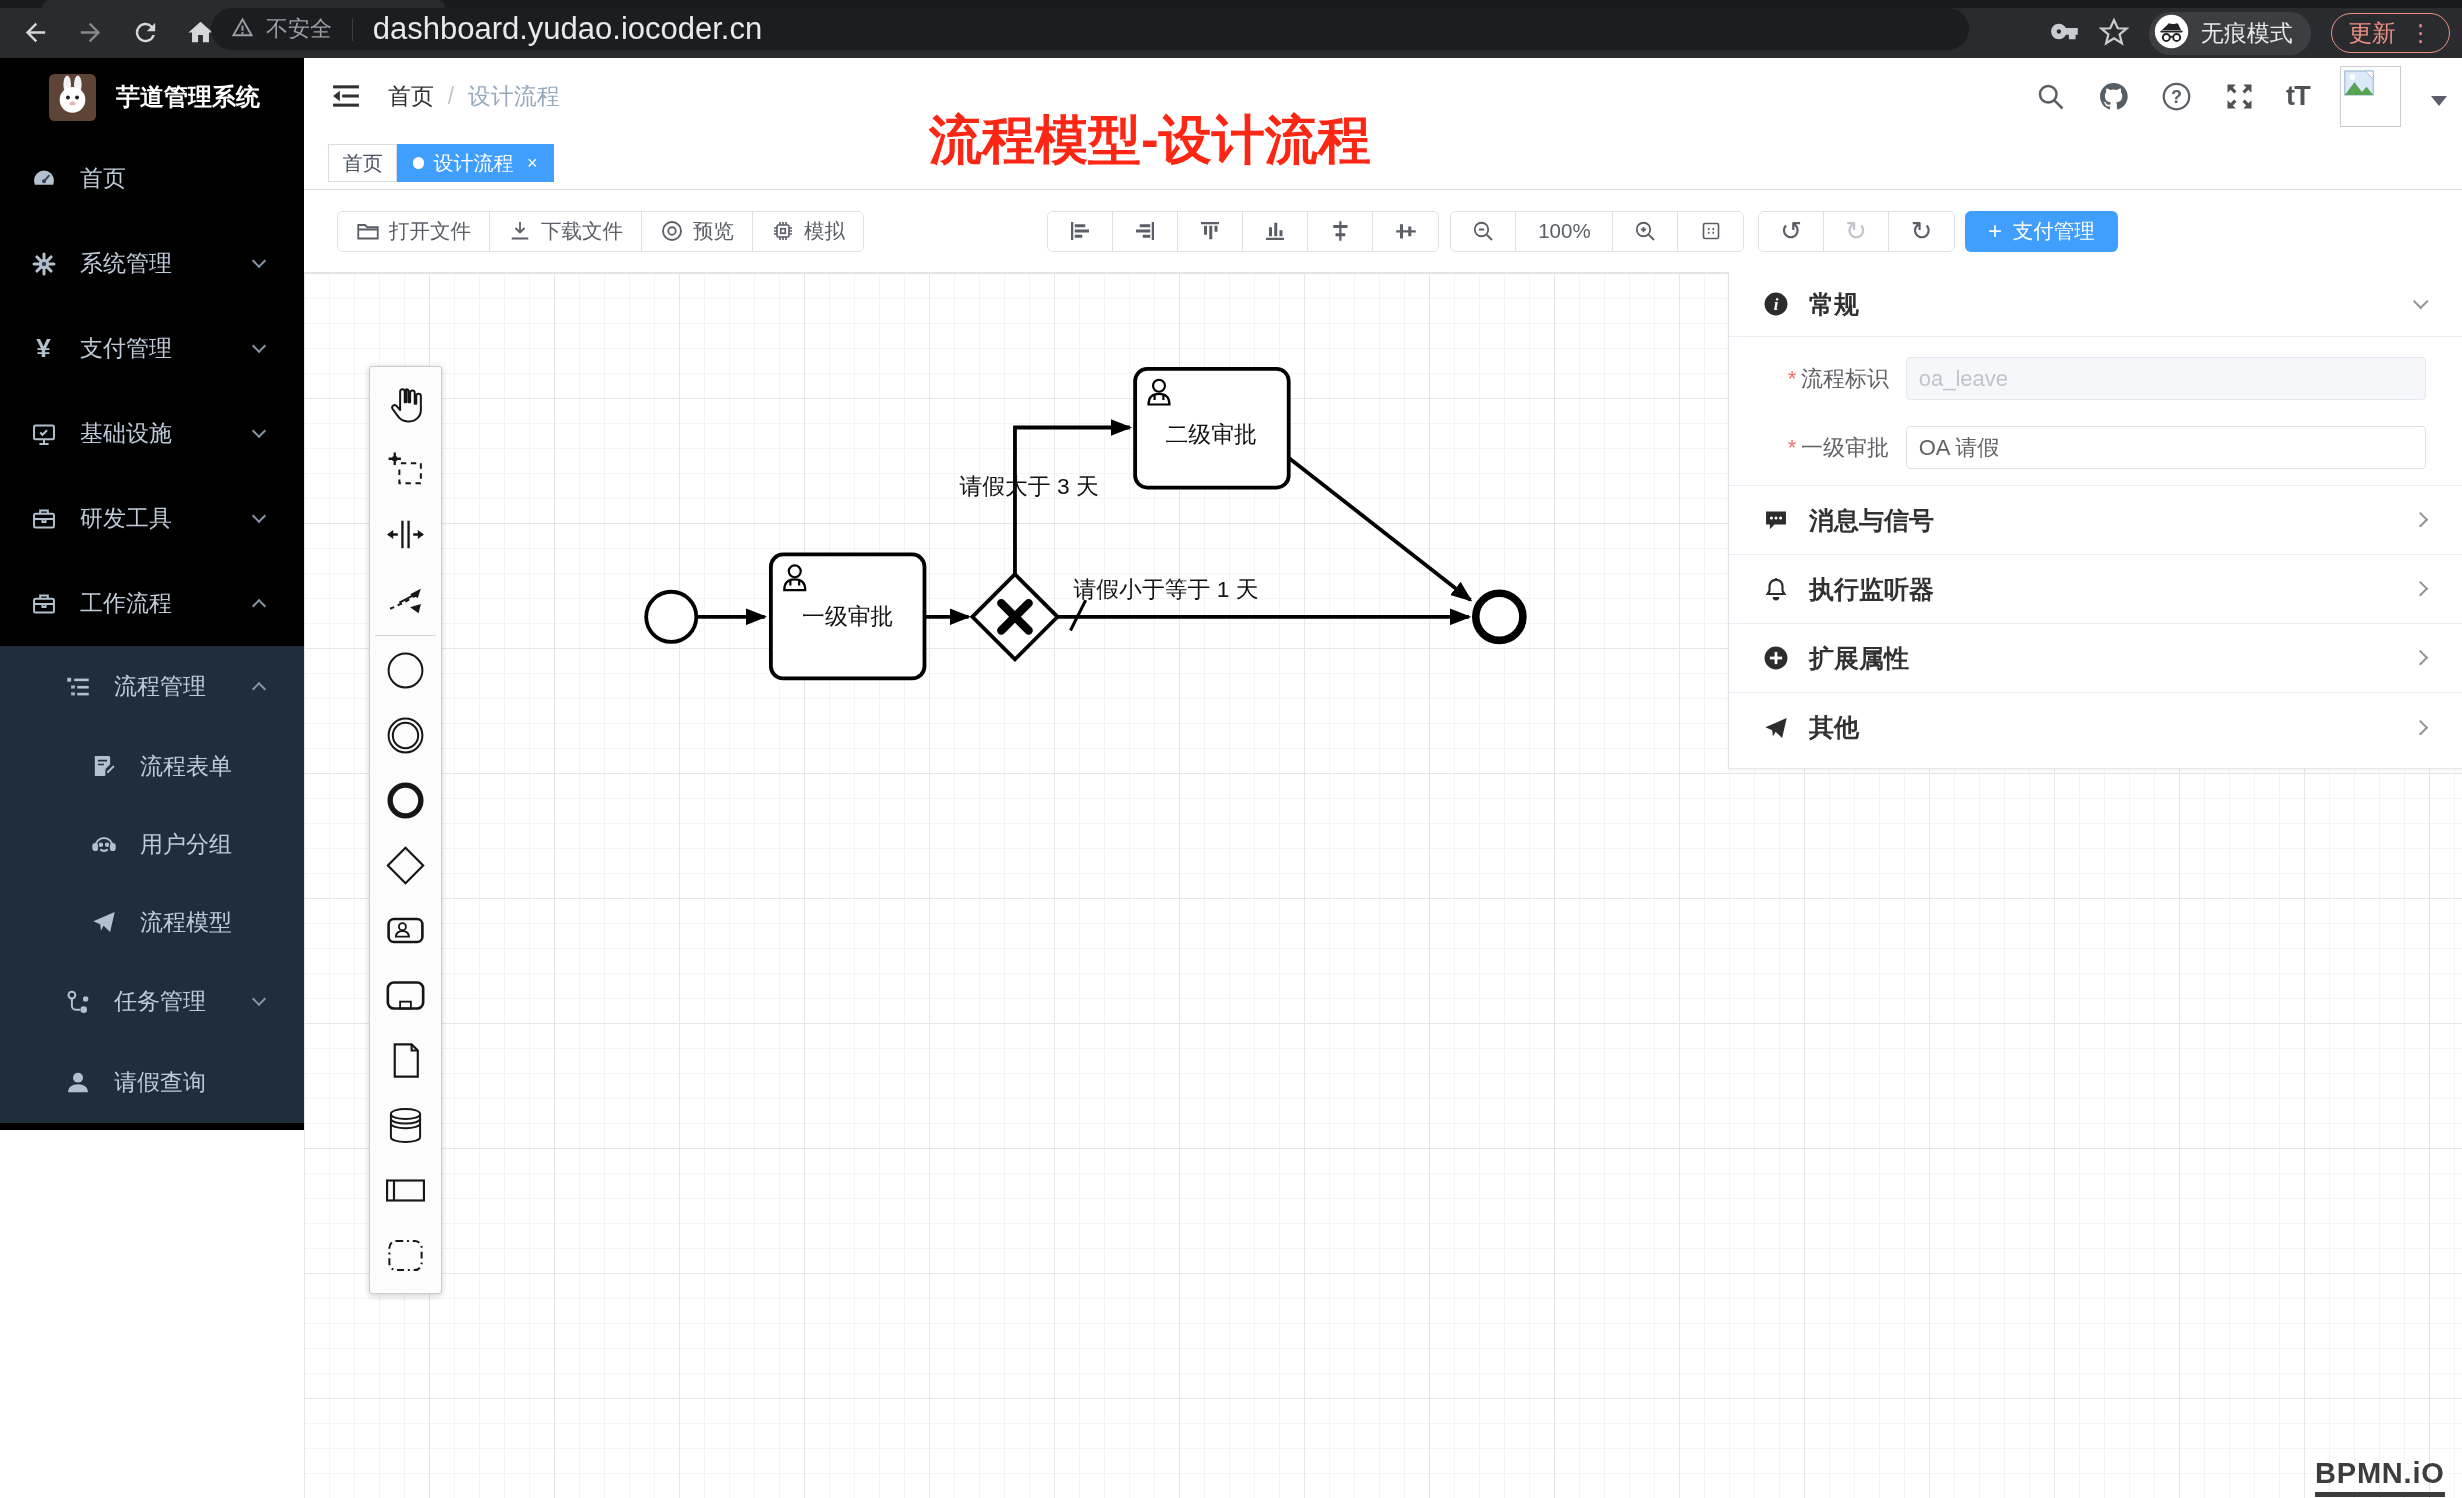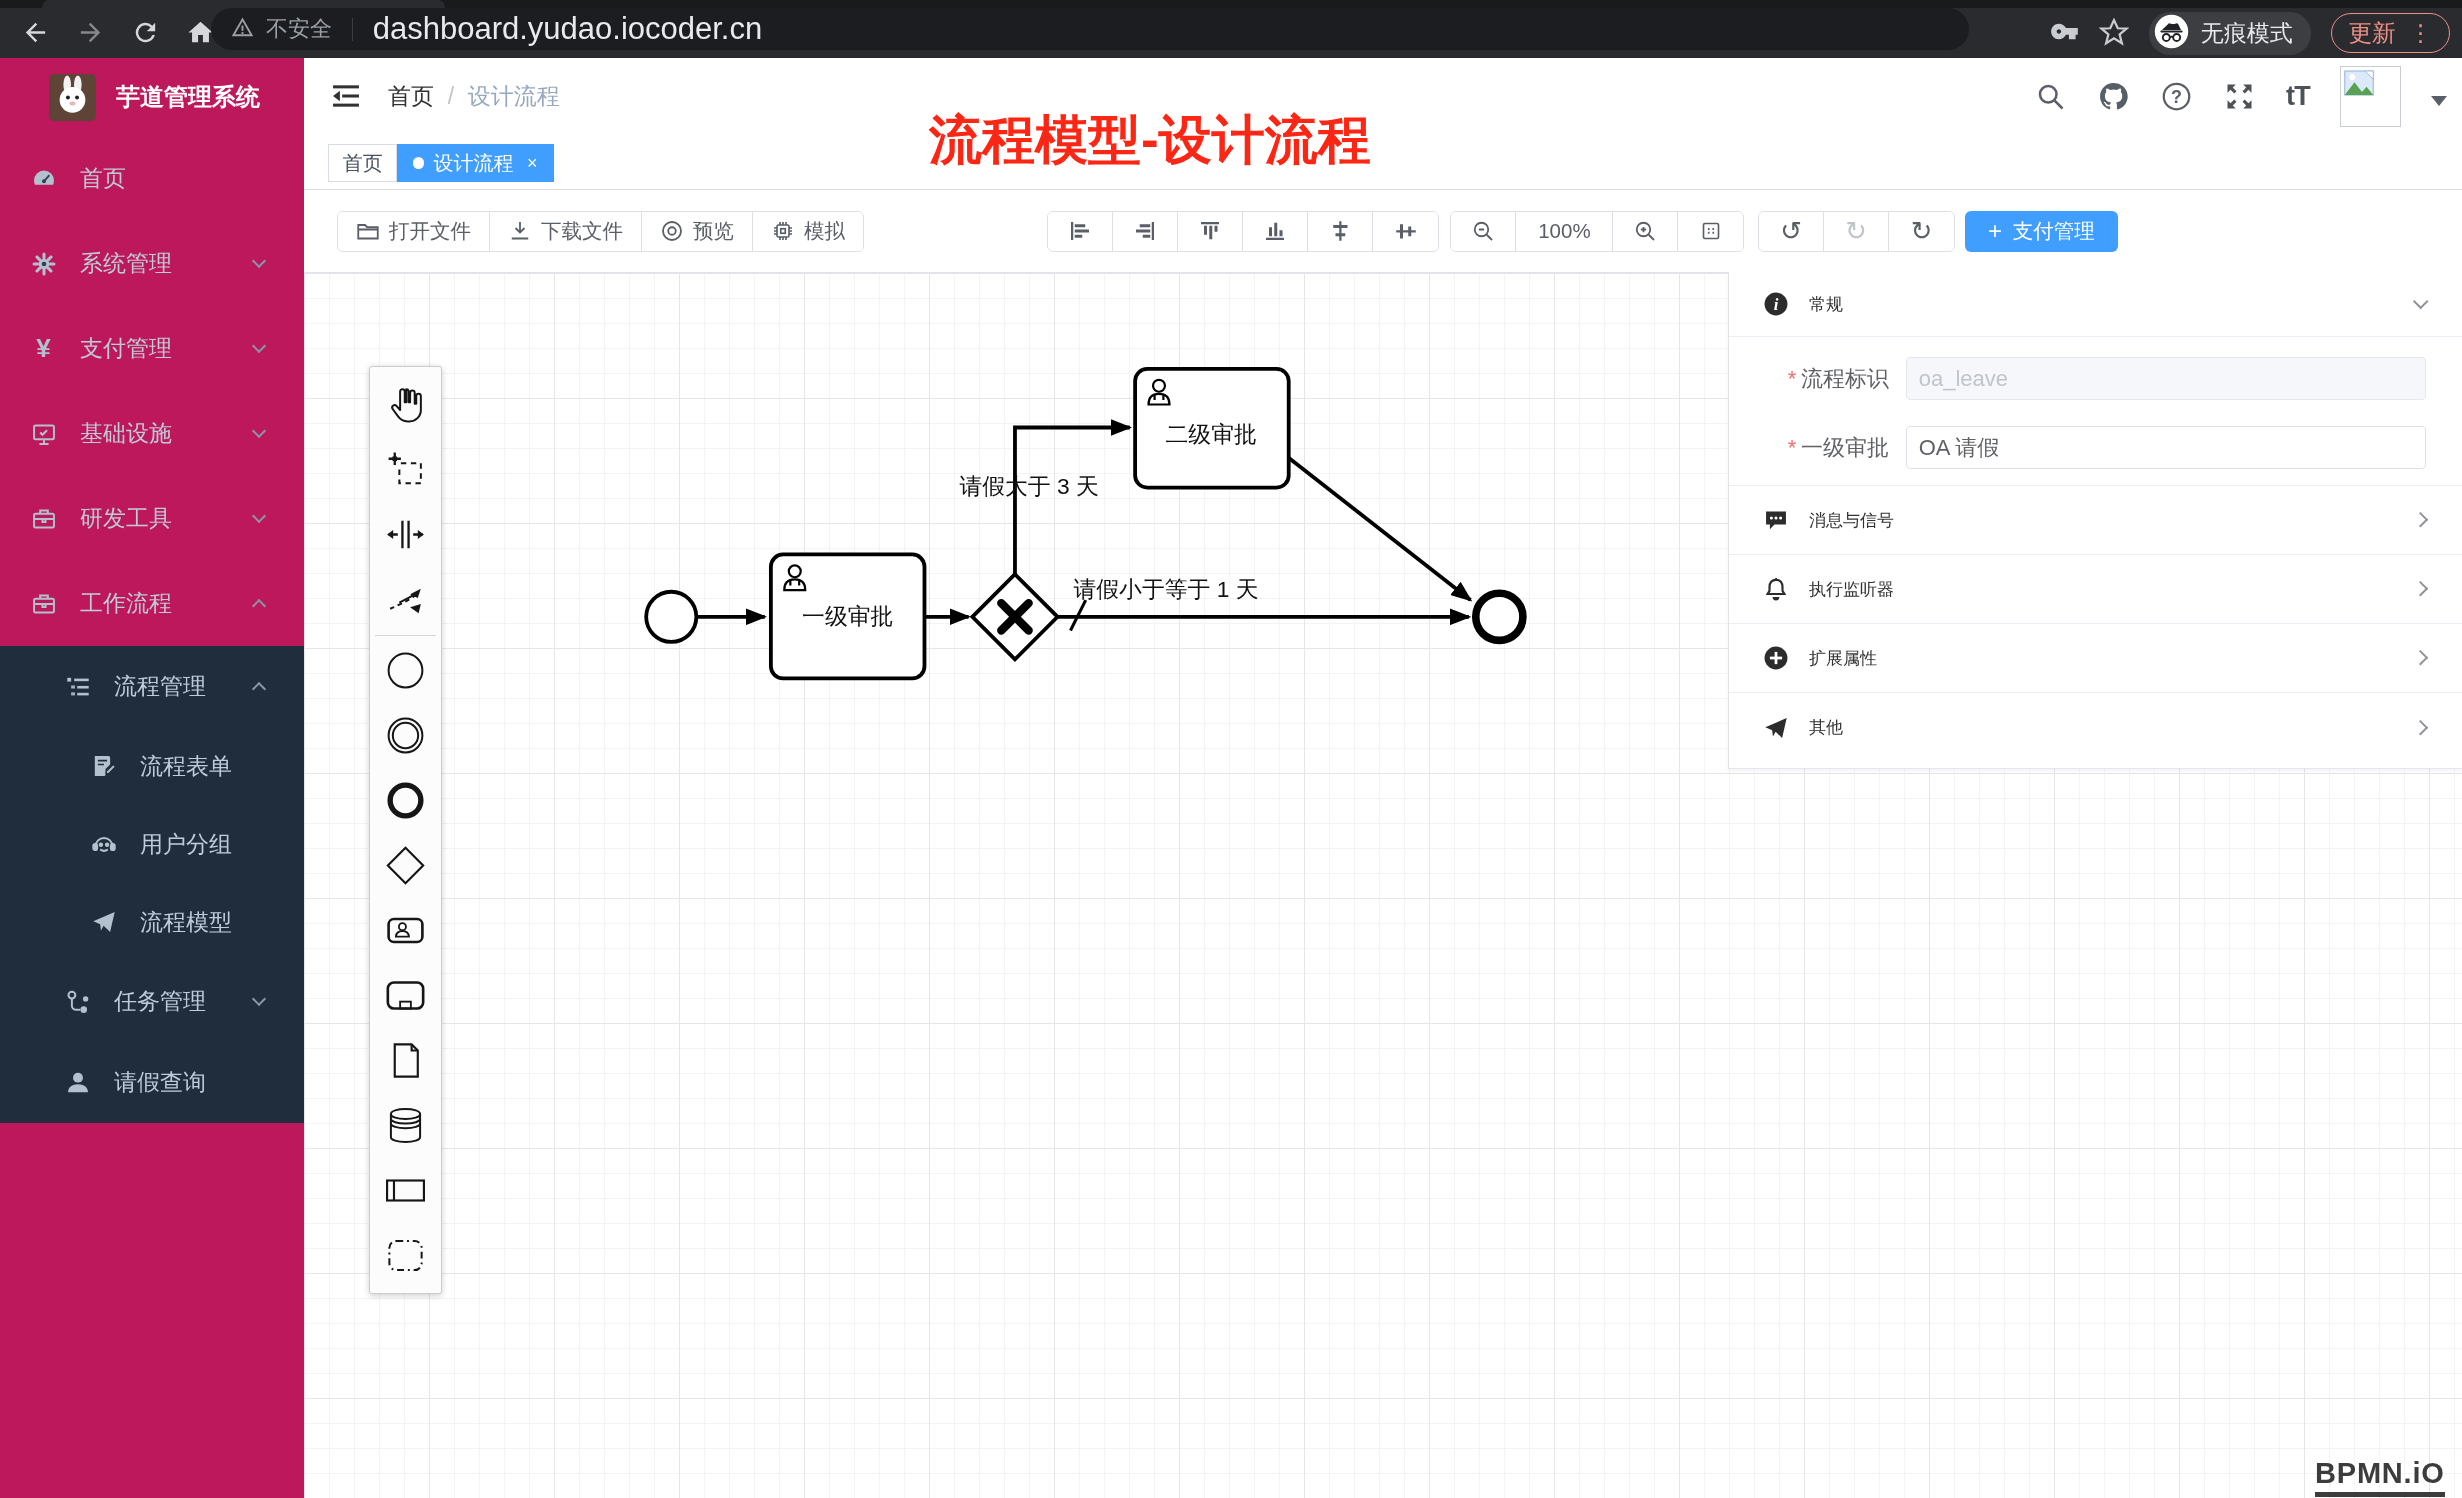--- a/index.html
+++ b/index.html
@@ -19,21 +19,21 @@
   .urlhost { color:#e8eaed; font-size:31px; }
   .urlpath { color:#9aa0a6; font-size:23px; }
   .b-right { position:absolute; right:12px; top:11px; height:44px; display:flex; align-items:center; gap:20px; }
   .incog { height:43px; background:#3d3e42; border-radius:21px; display:flex; align-items:center; gap:12px; padding:0 18px 0 4.6px; }
   .incog-txt { color:#e8eaed; font-size:23px; }
   .updatebtn { height:40px; border:1.9px solid #ee9086; border-radius:20.5px; display:flex; align-items:center; gap:13.7px; padding:0 16.7px; }
   .updatebtn .u-txt { color:#ee9086; font-size:23.6px; }
   .updatebtn .u-dots { color:#ee9086; font-size:23px; line-height:1; }
 
   
-  .sidebar { position:absolute; left:0; top:58px; width:304px; height:1440px; background:#be185d; z-index:6; }
+  .sidebar { position:absolute; left:0; top:58px; width:304px; height:1072px; background:#000000; z-index:6; }
   .logo-row { height:78px; display:flex; align-items:center; padding-left:49px; gap:20px; }
   .logo-img { width:47px; height:47px; border-radius:4.6px; display:block; }
   .logo-title { color:#fff; font-size:24px; font-weight:700; }
   .menu-item { position:relative; display:flex; align-items:center; color:#bfcbd9; font-size:23px; cursor:pointer; }
   .mi-l1 { height:85px; padding-left:30px; }
   .mi-l2 { height:81px; padding-left:64px; }
   .mi-l3 { height:78px; padding-left:90px; }
   .submenu { background:#1f2d3d; }
   .menu-item .mi-icon { width:27px; height:27px; margin-right:23px; flex:0 0 auto; display:flex; align-items:center; justify-content:center; }
   .mi-icon svg { width:26px; height:26px; display:block; }
@@ -99,21 +99,21 @@
   
   .watermark { position:absolute; left:2315px; top:1457px; font-size:29px; font-weight:700; color:#3c3c3c; border-bottom:5.3px solid #3c3c3c; padding-bottom:2.3px; letter-spacing:0.8px; z-index:3; }
 
   
   .panel { position:absolute; left:1728px; top:272px; width:735px; height:497px; background:#fff; border-left:0.8px solid #dfe3e8; border-bottom:0.8px solid #e4e7ed; z-index:5; box-shadow:0 2.3px 4.6px rgba(0,0,0,.05); }
   .p-row { display:flex; align-items:center; padding:0 33px; border-bottom:0.8px solid #ebeef5; position:relative; cursor:pointer; }
   .p-head { height:65px; }
   .p-sec { height:69px; }
   .p-row .p-icon { width:27px; height:27px; margin-right:20px; display:flex; align-items:center; justify-content:center; }
   .p-icon svg { width:26px; height:26px; display:block; }
-  .p-title { font-size:17px; font-weight:400; color:#303133; }
+  .p-title { font-size:25px; font-weight:700; color:#303133; }
   .p-chev { position:absolute; right:37px; width:11.4px; height:11.4px; border-right:2.3px solid #909399; border-bottom:2.3px solid #909399; }
   .p-chev.down { transform:rotate(45deg); margin-top:-4.6px; }
   .p-chev.right { transform:rotate(-45deg); }
   .p-form { height:149px; border-bottom:0.8px solid #ebeef5; padding-top:20px; }
   .f-row { display:flex; align-items:center; height:43px; margin-bottom:26px; }
   .f-label { width:160px; text-align:right; font-size:22px; color:#606266; }
   .f-star { color:#f56c6c; margin-right:4.6px; font-size:22px; }
   .f-input { margin-left:16.7px; width:520px; height:43px; border:0.8px solid #dcdfe6; border-radius:4.6px; font-size:22px; color:#606266; padding:0 12px; outline:none; background:#fff; font-family:inherit; }
   .f-input::placeholder { color:#c0c4cc; }
   .f-input.is-disabled { background:#f5f7fa; border-color:#e4e7ed; color:#c0c4cc; }

